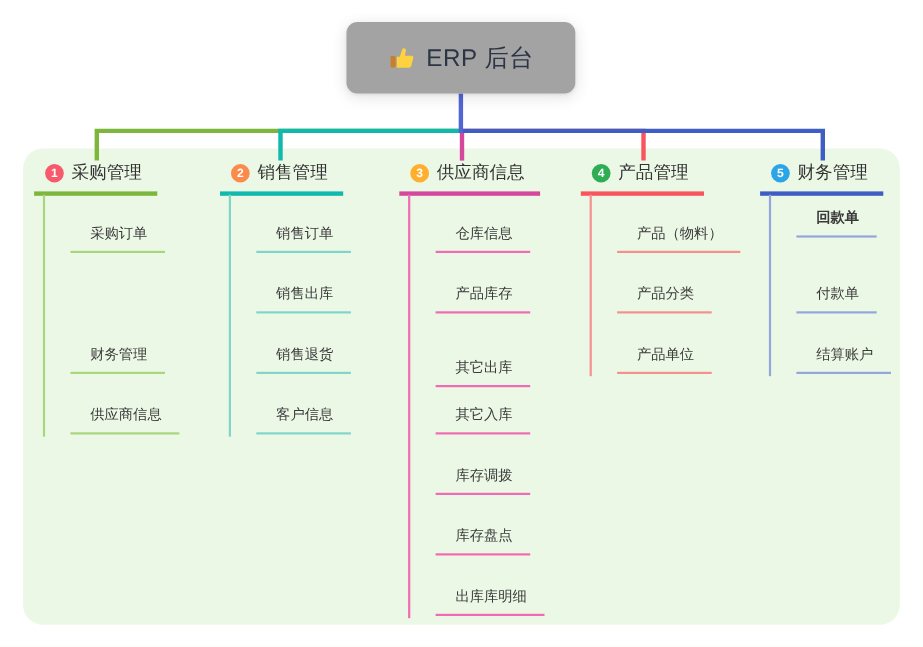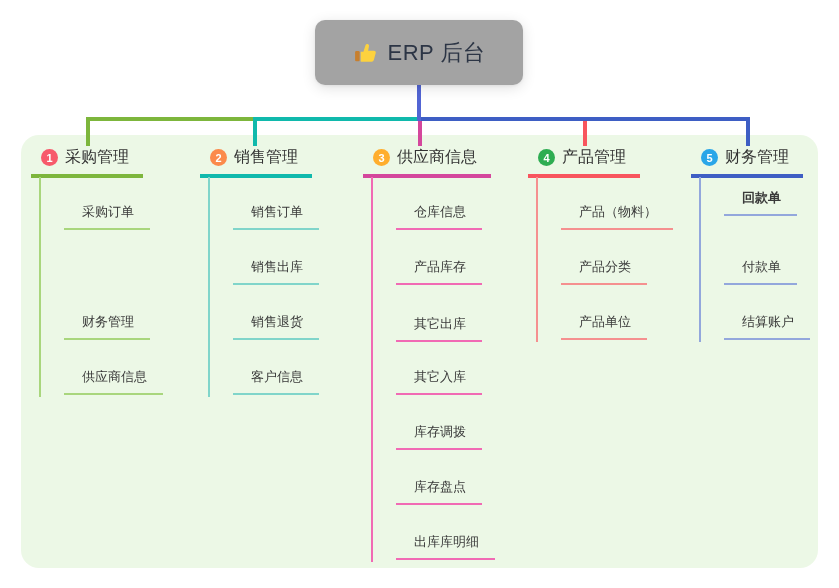--- a/index.html
+++ b/index.html
@@ -90,21 +90,21 @@
       <div class="child" style="top: 220px;">客户信息</div>
     </div>
     <div class="branch" style="left: 363px; top: 147px; --line: #d4479c; --light: #f16ab4; --badge: #ffae2d;">
       <div class="branch-title">
         <span class="badge">3</span>
         <span>供应商信息</span>
       </div>
       <div class="spine" style="height: 385px;"></div>
       <div class="child" style="top: 55px;">仓库信息</div>
       <div class="child" style="top: 110px;">产品库存</div>
-      <div class="child" style="top: 167px;">其它出库</div>
+      <div class="child" style="top: 177px;">其它出库</div>
       <div class="child" style="top: 220px;">其它入库</div>
       <div class="child" style="top: 330px;">库存盘点</div>
       <div class="child" style="top: 275px;">库存调拨</div>
       <div class="child" style="top: 385px;">出库库明细</div>
     </div>
     <div class="branch" style="left: 528px; top: 147px; --line: #f8555e; --light: #f5908f; --badge: #2ead52;">
       <div class="branch-title">
         <span class="badge">4</span>
         <span>产品管理</span>
       </div>

